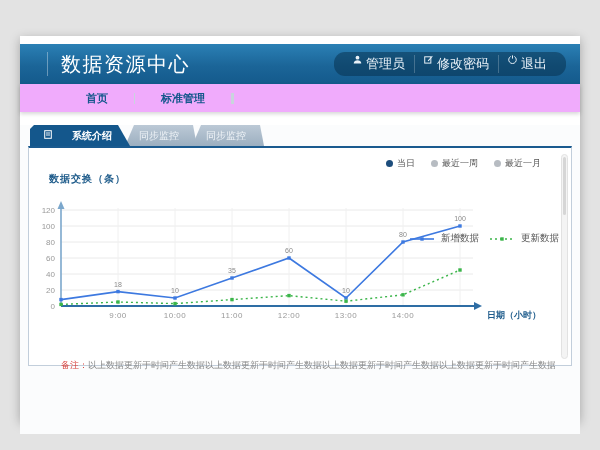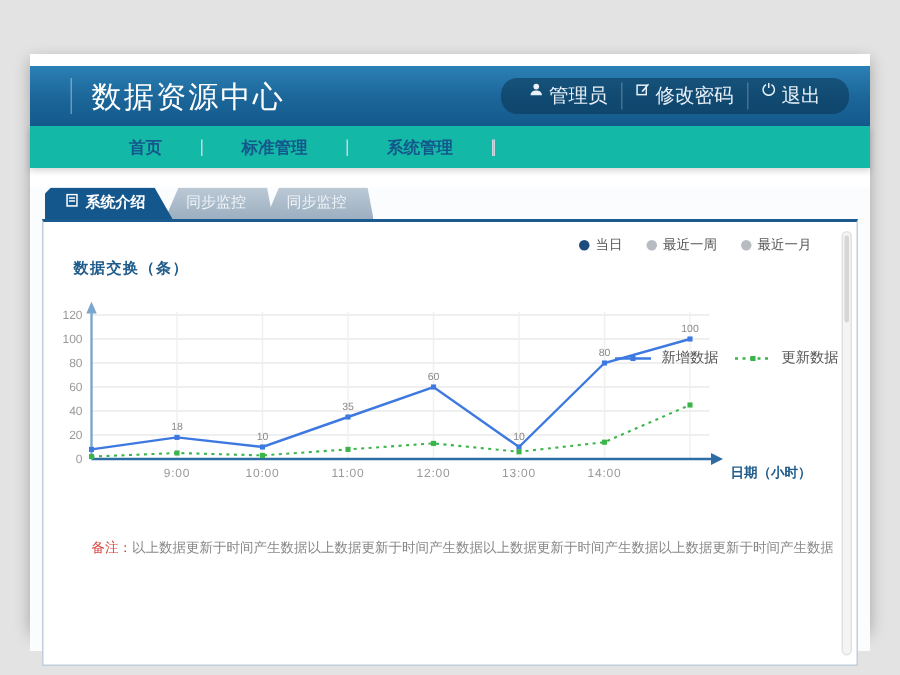--- a/index.html
+++ b/index.html
@@ -15,38 +15,38 @@
   .logo-cn { font-size:10.5px; font-weight:bold; letter-spacing:2px; }
   .hdr-divider { width:1px; height:24px; background:rgba(255,255,255,.35); margin:0 13px; }
   .app-title { color:#fff; font-size:20px; letter-spacing:1.5px; }
   .user-pill { margin-left:auto; display:flex; align-items:center;
     background:rgba(6,45,74,.5); border-radius:11px; padding:3px 10px; }
   .user-item { display:flex; gap:4px; color:#e9f1f8; font-size:13px;
     padding:0 9px; cursor:pointer; }
   .user-item + .user-item { border-left:1px solid rgba(255,255,255,.22); }
   .user-item svg { display:block; }
   
-  .nav { height:28px; background:#14b8a6; display:flex; align-items:center; padding:0 40px;
+  .nav { height:28px; background:#f0abfc; display:flex; align-items:center; padding:0 40px;
     box-shadow:0 2px 4px rgba(0,0,0,.16); position:relative; z-index:5; }
   .nav-item { font-size:11px; font-weight:bold; color:var(--accent,#1a5f93);
     padding:0 26px; cursor:pointer; white-space:nowrap; }
   .nav-sep { width:1px; height:11px; background:#c9d4dd; }
   
   .content { position:relative; height:309px; background:#fbfcfd; }
   .tabs { display:flex; align-items:flex-end; height:21px; padding-left:10px; padding-top:0;
     margin-top:13px; }
   .tab { height:21px; line-height:21px; font-size:10px; padding:0 18px 0 14px;
     color:#eef3f7; background:linear-gradient(#bcc9d6,#9cafc0); cursor:pointer;
     clip-path:polygon(9px 0, calc(100% - 4px) 0, 100% 100%, 0 100%); }
   .tab + .tab { margin-left:-5px; }
   .tab.active { background:var(--accent,#14578c); color:#fff; font-weight:bold;
     clip-path:polygon(0 100%, 0 4px, 4px 0, calc(100% - 12px) 0, 100% 100%);
-    display:flex; align-items:center; gap:5px; z-index:3; position:relative; }
+    display:flex; align-items:center; gap:20px; z-index:3; position:relative; }
   .tab:nth-child(2){ z-index:2; } .tab:nth-child(3){ z-index:1; }
-  .panel { position:relative; margin:0 8px; height:298px; background:#fff;
+  .panel { position:relative; margin:0 8px; height:220px; background:#fff;
     border:1px solid #c2cedb; border-top:2px solid #1a5a8f; }
   
   .radios { position:absolute; top:9px; right:30px; display:flex; gap:16px;
     align-items:center; font-size:9px; color:#555; }
   .radio { display:flex; align-items:center; cursor:pointer; }
   .radio .dot { width:7px; height:7px; border-radius:50%; background:#b7bcc2;
     margin-right:4px; }
   .radio.selected .dot { background:#1d4d7c; }
   
   .ylabel { position:absolute; left:20px; top:24px; color:#1f5c8b; font-size:10px;
@@ -102,21 +102,20 @@
         <span>退出</span>
       </span>
     </div>
   </div>
 
   <div class="nav">
     <span class="nav-item">首页</span>
     <span class="nav-sep"></span>
     <span class="nav-item">标准管理</span>
     <span class="nav-sep"></span>
-    <span class="nav-item">系统管理</span>
     <span class="nav-sep"></span>
     <span class="nav-sep"></span>
   </div>
 
   <div class="content">
     <div class="tabs">
       <div class="tab active">
         <span>
           <svg width="8" height="9" viewBox="0 0 8 9">
               <rect x="0.7" y="0.7" width="6.6" height="7.6" fill="none" stroke="#fff" stroke-width="1"></rect>

